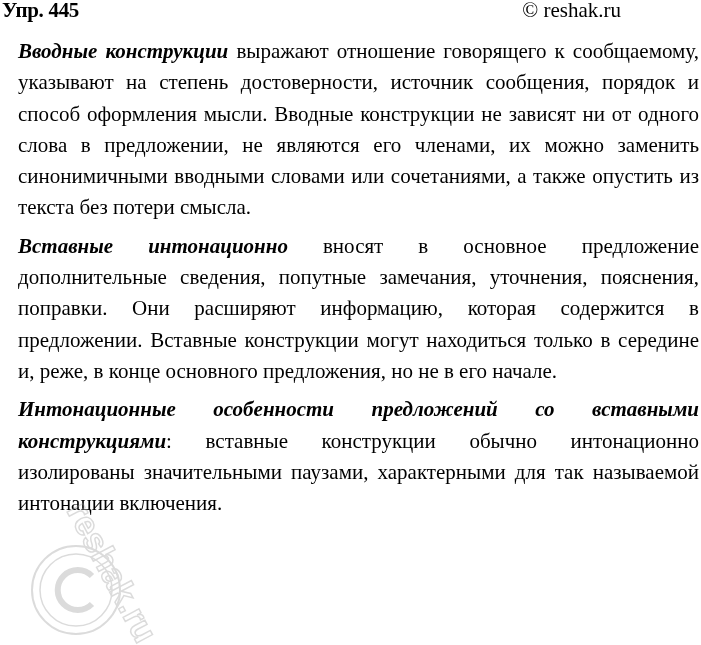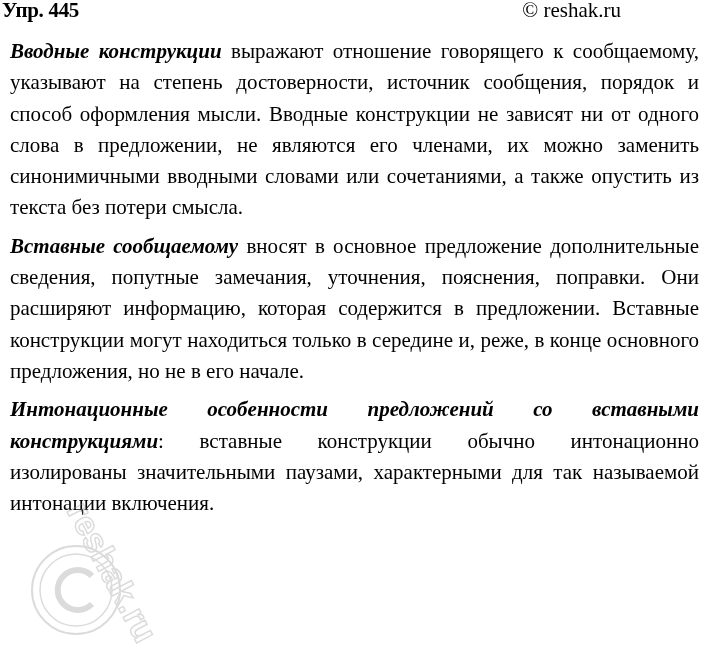--- a/index.html
+++ b/index.html
@@ -36,21 +36,21 @@
       top: -2px;
       font-size: 21px;
     }
     .content {
       position: absolute;
       left: 2px;
       top: 36px;
       width: 697px;
     }
     p.para {
-      margin: 0 0 7px 8px;
+      margin: 0 0 7px 16px;
       font-size: 21px;
       line-height: 31.3px;
       text-align: justify;
       text-align-last: left;
       word-spacing: 0px;
     }
     .term {
       font-weight: bold;
       font-style: italic;
     }
@@ -67,21 +67,21 @@
 </head>
 <body>
 
 <div class="header">
   <span class="ex-title">Упр. 445</span>
   <span class="copyright">© reshak.ru</span>
 </div>
 
 <div class="content">
   <p class="para"><span class="term">Вводные конструкции</span><span> выражают отношение говорящего к сообщаемому, указывают на степень достоверности, источник сообщения, порядок и способ оформления мысли. Вводные конструкции не зависят ни от одного слова в предложении, не являются его членами, их можно заменить синонимичными вводными словами или сочетаниями, а также опустить из текста без потери смысла.</span></p>
-  <p class="para"><span class="term">Вставные сообщаемому</span><span> вносят в основное предложение дополнительные сведения, попутные замечания, уточнения, пояснения, поправки. Они расширяют информацию, которая содержится в предложении. Вставные конструкции могут находиться только в середине и, реже, в конце основного предложения, но не в его начале.</span></p>
+  <p class="para"><span class="term">Вставные интонационно</span><span> вносят в основное предложение дополнительные сведения, попутные замечания, уточнения, пояснения, поправки. Они расширяют информацию, которая содержится в предложении. Вставные конструкции могут находиться только в середине и, реже, в конце основного предложения, но не в его начале.</span></p>
   <p class="para"><span class="term">Интонационные особенности предложений со вставными конструкциями</span><span>: вставные конструкции обычно интонационно изолированы значительными паузами, характерными для так называемой интонации включения.</span></p>
 </div>
 
 <div class="watermark">
   <svg width="190" height="190" viewBox="0 0 190 190">
     <circle cx="70" cy="120" r="44" fill="none" stroke="#999" stroke-width="2"></circle>
     <circle cx="70" cy="120" r="36" fill="none" stroke="#999" stroke-width="1.5"></circle>
     <path d="M86 106 A20 20 0 1 0 86 134" fill="none" stroke="#999" stroke-width="6"></path>
     <text x="0" y="0" transform="translate(60,40) rotate(62)" font-family="Liberation Sans, sans-serif" font-size="34" font-weight="bold" fill="none" stroke="#999" stroke-width="1.5">reshak.ru</text>
   </svg>

